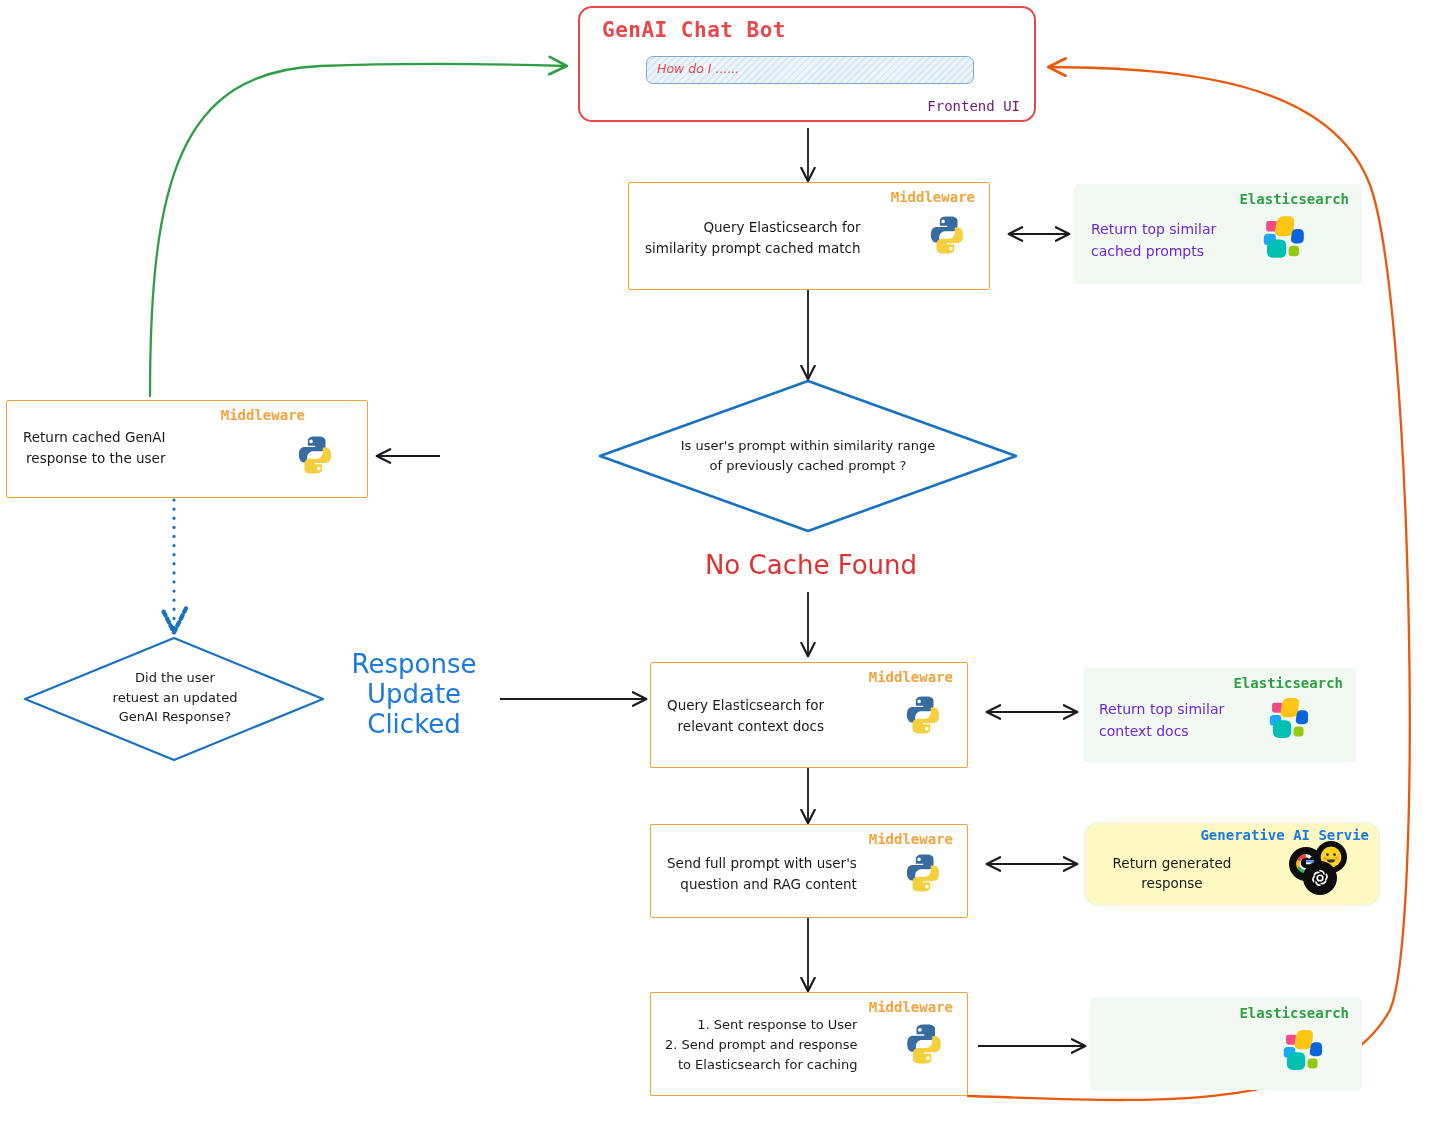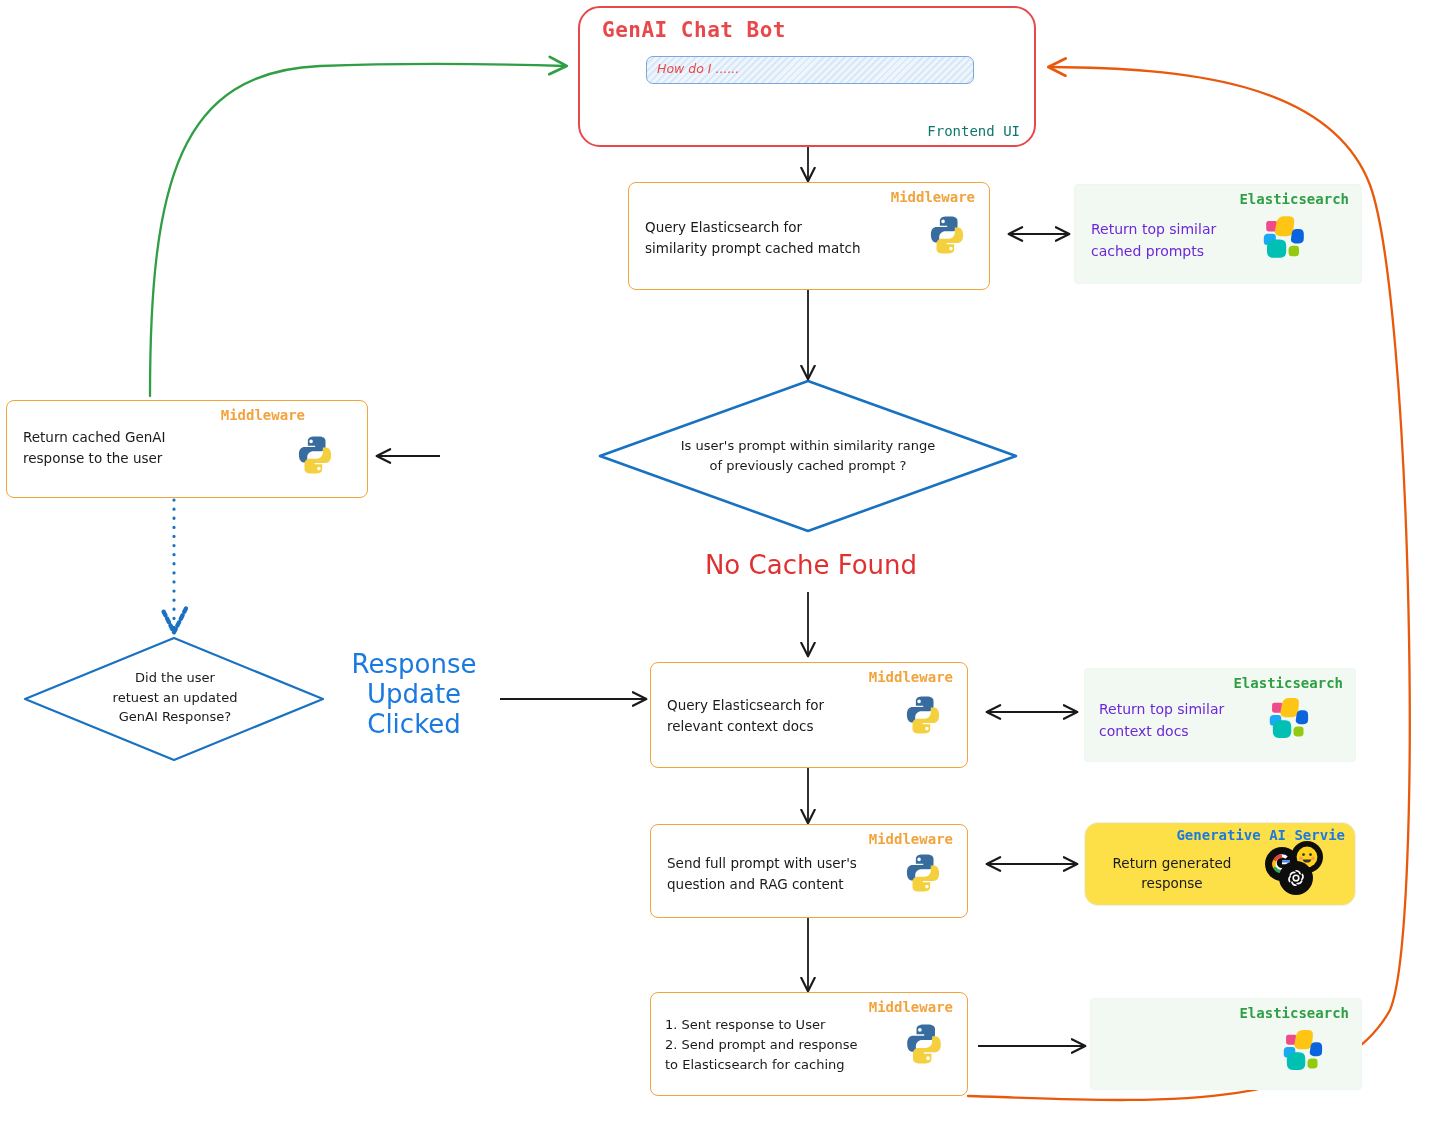--- a/index.html
+++ b/index.html
@@ -23,23 +23,23 @@
     z-index: 1;
   }
   .node {
     position: absolute;
     z-index: 2;
   }
 
   
   #frontend-ui {
     left: 578px; top: 6px;
-    width: 458px; height: 141px;
+    width: 458px; height: 116px;
     border: 2px solid #e8474c;
-    border-radius: 22px;
+    border-radius: 14px;
     background: #ffffff;
   }
   #frontend-title {
     position: absolute;
     left: 22px; top: 10px;
     font-family: "DejaVu Sans Mono", monospace;
     font-size: 21px;
     font-weight: bold;
     color: #e8474c;
     letter-spacing: 0.5px;
@@ -65,29 +65,30 @@
     font-size: 12.5px;
     color: #e8474c;
     font-style: italic;
     white-space: nowrap;
   }
   #frontend-tag {
     position: absolute;
     right: 14px; bottom: 6px;
     font-family: "DejaVu Sans Mono", monospace;
     font-size: 14px;
-    color: #0f766e;
+    color: #701a75;
     white-space: nowrap;
   }
 
   
   .mw-card {
     border: 1.8px solid #f2a33c;
-    border-radius: 8px;
+    border-radius: 2px;
     background: #ffffff;
+    text-align: right;
   }
   .mw-tag {
     position: absolute;
     right: 14px; top: 6px;
     font-family: "DejaVu Sans Mono", monospace;
     font-size: 14px;
     font-weight: bold;
     color: #f2a33c;
     white-space: nowrap;
   }
@@ -121,23 +122,23 @@
     font-family: "DejaVu Sans", sans-serif;
     font-size: 14px;
     color: #6d28d9;
     line-height: 1.55;
     white-space: pre-line;
   }
 
   
   #genai-service-card {
     left: 1084px; top: 822px;
-    width: 272px; height: 84px;
+    width: 296px; height: 84px;
     border-radius: 14px;
-    background: #fde047;
+    background: #fef9c3;
     border: 1px solid #eaf1fb;
   }
   #genai-service-tag {
     position: absolute;
     right: 10px; top: 4px;
     font-family: "DejaVu Sans Mono", monospace;
     font-size: 14px;
     font-weight: bold;
     color: #1b7ae0;
     white-space: nowrap;

